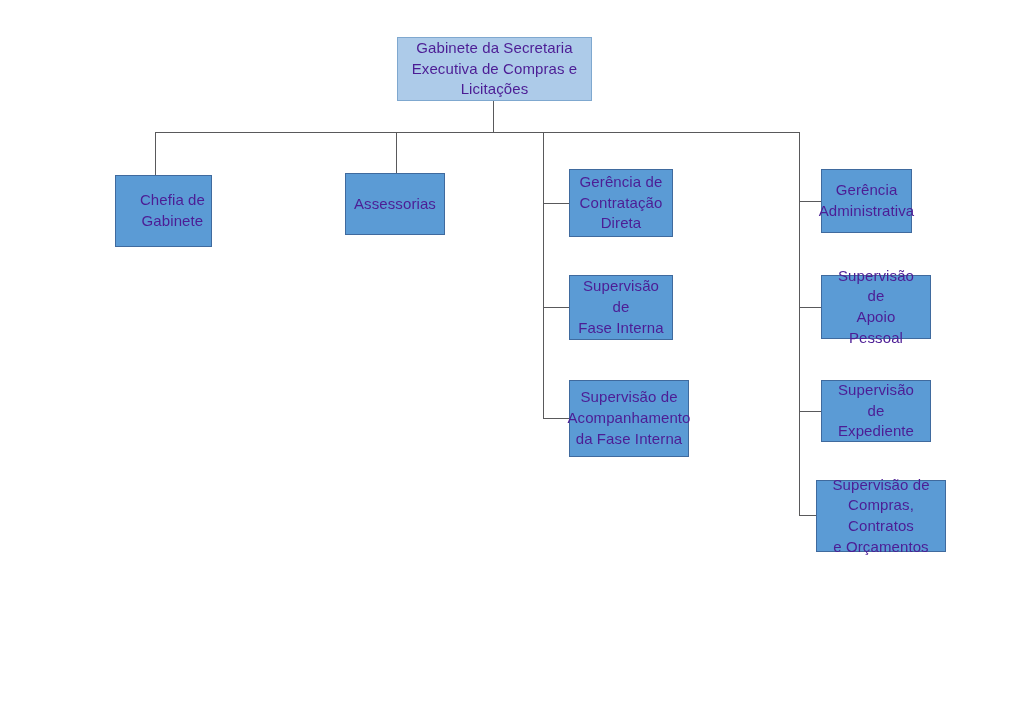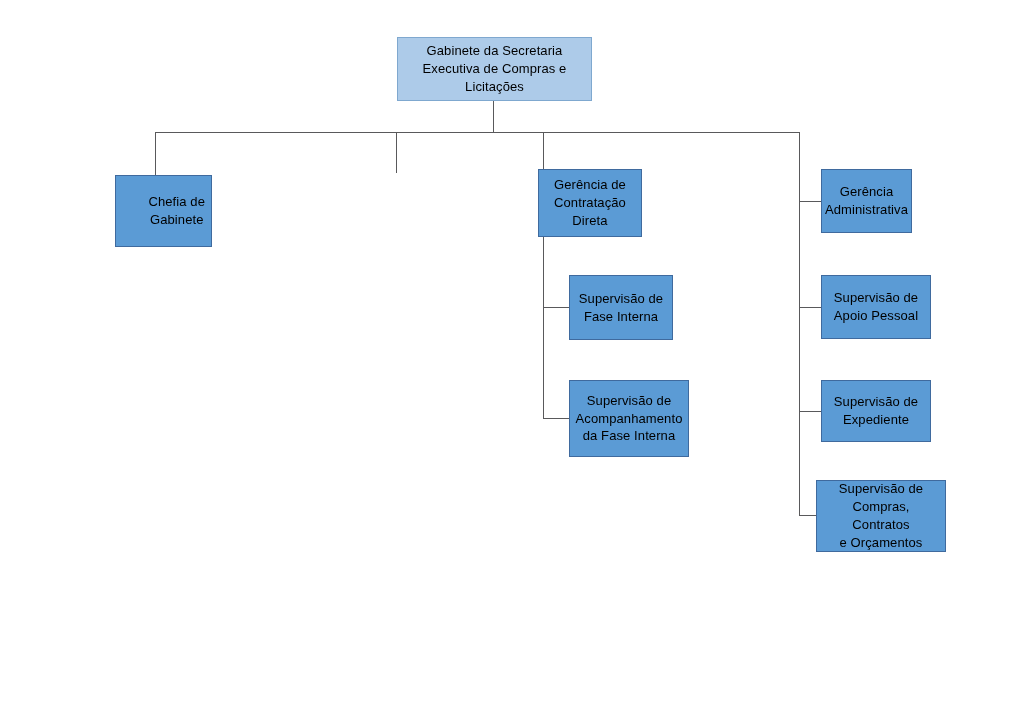--- a/index.html
+++ b/index.html
@@ -18,22 +18,22 @@
     background: #ffffff;
     overflow: hidden;
   }
   .node {
     position: absolute;
     box-sizing: border-box;
     display: flex;
     align-items: center;
     justify-content: center;
     text-align: center;
-    color: #000000;
-    font-size: 13px;
+    color: #4c1d95;
+    font-size: 15px;
     line-height: 1.38;
     padding: 2px 6px;
     border: 1px solid #3f6a9e;
     background: #5b9bd5;
     letter-spacing: 0.1px;
   }
   .node.root {
     background: #adcbe9;
     border: 1px solid #7fa8cf;
   }
@@ -80,22 +80,25 @@
     <span class="node-label">Gabinete da Secretaria
 Executiva de Compras e
 Licitações</span>
   </div>
 
   <div class="node" style="left:115px; top:175px; width:97px; height:72px;justify-content:flex-end;">
     <span class="node-label">Chefia de
 Gabinete</span>
   </div>
 
+  <div class="node" style="left:345px; top:173px; width:100px; height:62px;">
+    <span class="node-label">Assessorias</span>
+  </div>
 
-  <div class="node" style="left:538px; top:169px; width:104px; height:68px;">
+  <div class="node" style="left:569px; top:169px; width:104px; height:68px;">
     <span class="node-label">Gerência de
 Contratação
 Direta</span>
   </div>
 
   <div class="node" style="left:569px; top:275px; width:104px; height:65px;">
     <span class="node-label">Supervisão de
 Fase Interna</span>
   </div>
 

